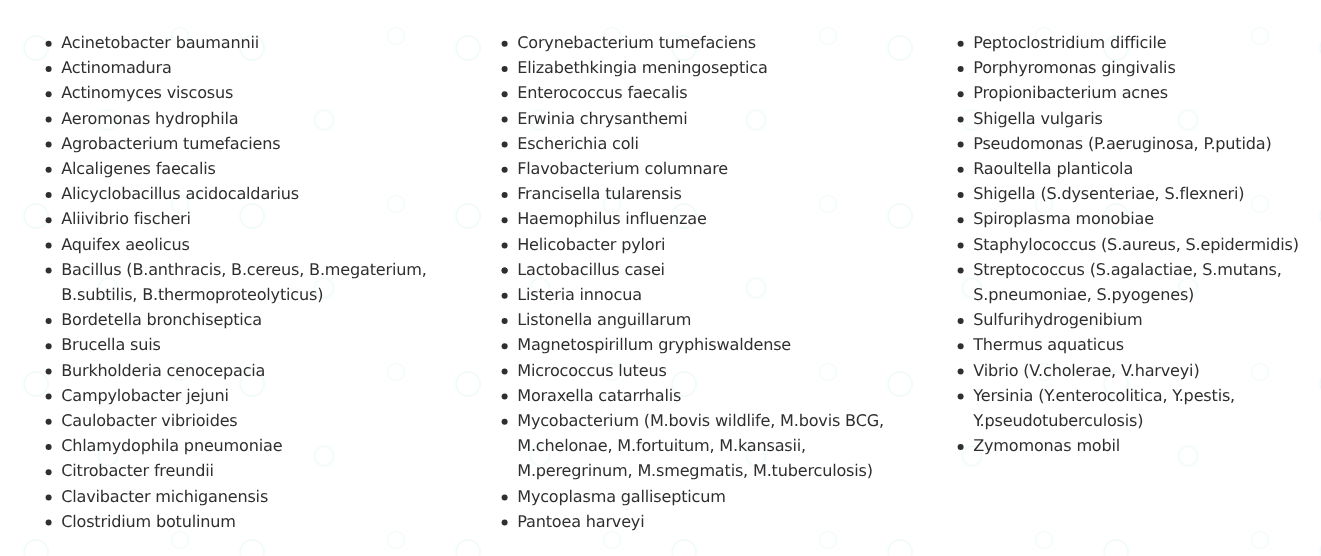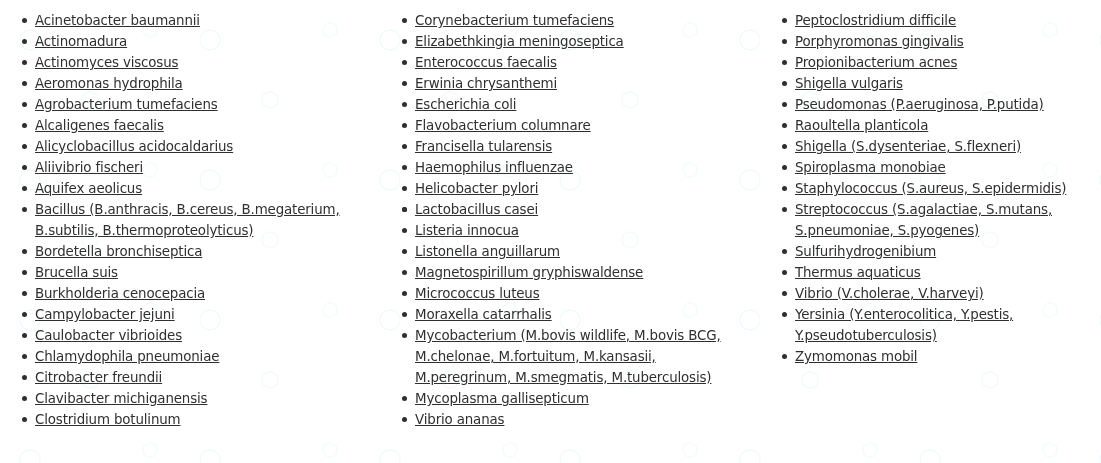--- a/index.html
+++ b/index.html
@@ -20,24 +20,23 @@
       color: #2f2f2f;
     }
     .columns {
       position: relative;
       width: 1101px;
       height: 463px;
     }
     .col {
       position: absolute;
       top: 10px;
-      margin: 0;
+      margin: 16px;
       padding: 0;
       list-style: none;
-      text-decoration: underline;
     }
     .col-1 { left: 20px; width: 350px; }
     .col-2 { left: 400px; width: 350px; }
     .col-3 { left: 780px; width: 320px; }
     .item {
       position: relative;
       padding-left: 15px;
       font-size: 13.4px;
       line-height: 21px;
       letter-spacing: -0.15px;
@@ -91,21 +90,21 @@
     <li class="item"><span class="bullet"></span><span>Helicobacter pylori</span></li>
     <li class="item"><span class="bullet"></span></li>
     <li class="item"><span class="bullet"></span><span>Lactobacillus casei</span></li>
     <li class="item"><span class="bullet"></span><span>Listeria innocua</span></li>
     <li class="item"><span class="bullet"></span><span>Listonella anguillarum</span></li>
     <li class="item"><span class="bullet"></span><span>Magnetospirillum gryphiswaldense</span></li>
     <li class="item"><span class="bullet"></span><span>Micrococcus luteus</span></li>
     <li class="item"><span class="bullet"></span><span>Moraxella catarrhalis</span></li>
     <li class="item" style="width:320px"><span class="bullet"></span><span>Mycobacterium (M.bovis wildlife, M.bovis BCG, M.chelonae, M.fortuitum, M.kansasii, M.peregrinum, M.smegmatis, M.tuberculosis)</span></li>
     <li class="item"><span class="bullet"></span><span>Mycoplasma gallisepticum</span></li>
-    <li class="item"><span class="bullet"></span><span>Vibrio ananas</span></li>
+    <li class="item"><span class="bullet"></span><span>Pantoea harveyi</span></li>
   </ul>
 
   <ul class="col col-3">
     <li class="item"><span class="bullet"></span><span>Peptoclostridium difficile</span></li>
     <li class="item"><span class="bullet"></span><span>Porphyromonas gingivalis</span></li>
     <li class="item"><span class="bullet"></span><span>Propionibacterium acnes</span></li>
     <li class="item"><span class="bullet"></span><span>Shigella vulgaris</span></li>
     <li class="item"><span class="bullet"></span><span>Pseudomonas (P.aeruginosa, P.putida)</span></li>
     <li class="item"><span class="bullet"></span><span>Raoultella planticola</span></li>
     <li class="item"><span class="bullet"></span><span>Shigella (S.dysenteriae, S.flexneri)</span></li>

